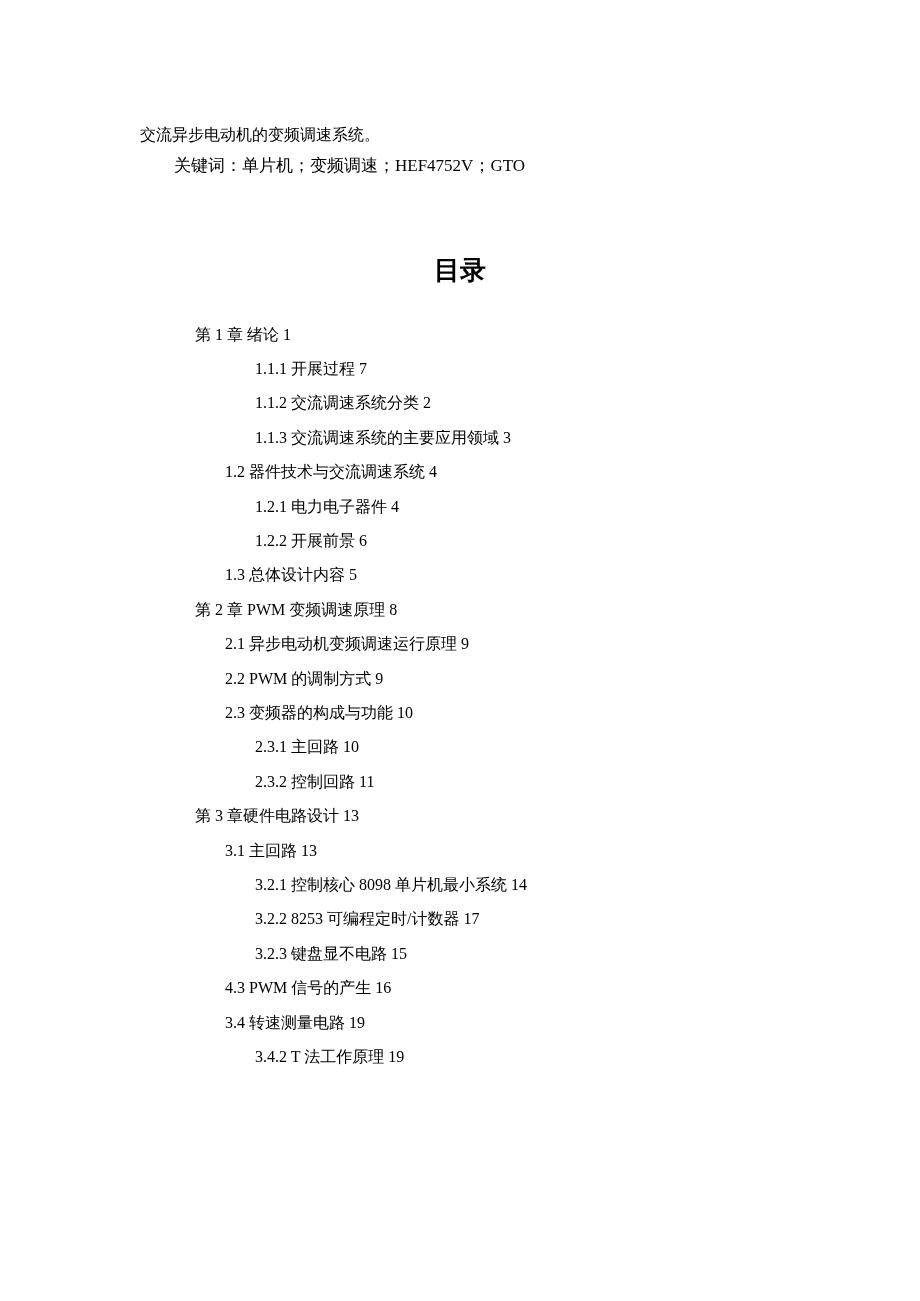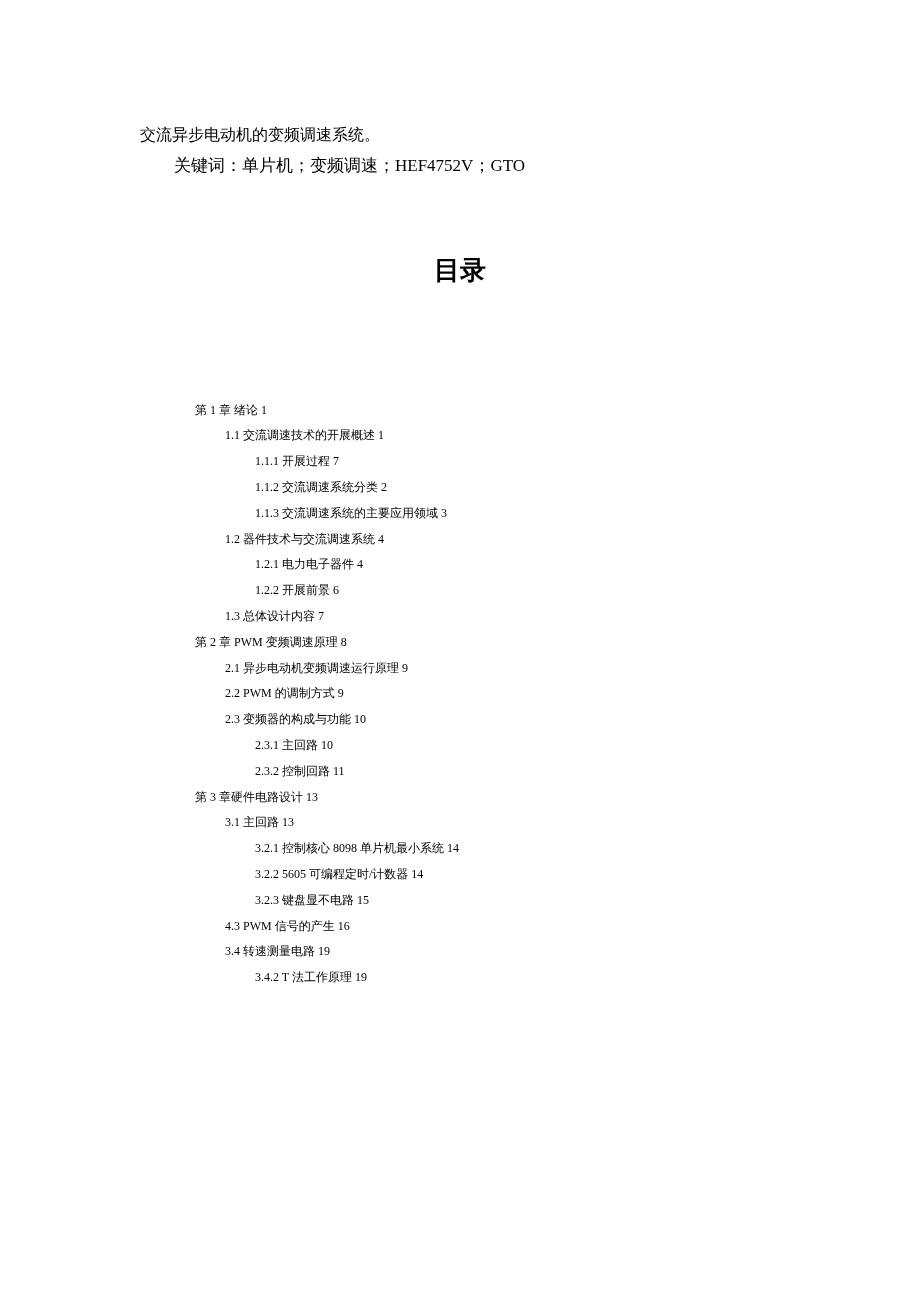--- a/index.html
+++ b/index.html
@@ -22,57 +22,56 @@
     .keywords {
       font-size: 17px;
       line-height: 1.9;
       text-indent: 2em;
     }
     .toc-title {
       font-size: 26px;
       font-weight: bold;
       text-align: center;
       margin-top: 70px;
-      margin-bottom: 110px;
+      margin-bottom: 30px;
       font-family: "SimHei", "黑体", sans-serif;
     }
     .toc {
-      font-size: 12px;
+      font-size: 16px;
       line-height: 2.15;
       padding-left: 55px;
     }
     .lvl1 { padding-left: 0; }
     .lvl2 { padding-left: 30px; }
     .lvl3 { padding-left: 60px; }
   </style>
 </head>
 <body>
 
 <div class="heading-line">交流异步电动机的变频调速系统。</div>
 <div class="keywords">关键词：单片机；变频调速；HEF4752V；GTO</div>
 
 <div class="toc-title">目录</div>
 
 <div class="toc" id="toc">
     <div class="lvl1">第 1 章 绪论 1</div>
-    <div class="lvl2">1.1  交流调速技术的开展概述 1</div>
     <div class="lvl3">1.1.1  开展过程 7</div>
     <div class="lvl3">1.1.2  交流调速系统分类 2</div>
     <div class="lvl3">1.1.3  交流调速系统的主要应用领域 3</div>
     <div class="lvl2">1.2  器件技术与交流调速系统 4</div>
     <div class="lvl3">1.2.1  电力电子器件 4</div>
     <div class="lvl3">1.2.2  开展前景 6</div>
-    <div class="lvl2">1.3  总体设计内容 7</div>
+    <div class="lvl2">1.3  总体设计内容 5</div>
     <div class="lvl1">第 2 章 PWM 变频调速原理 8</div>
     <div class="lvl2">2.1  异步电动机变频调速运行原理 9</div>
     <div class="lvl2">2.2   PWM 的调制方式 9</div>
     <div class="lvl2">2.3   变频器的构成与功能 10</div>
     <div class="lvl3">2.3.1  主回路 10</div>
     <div class="lvl3">2.3.2  控制回路 11</div>
     <div class="lvl1">第 3 章硬件电路设计 13</div>
     <div class="lvl2">3.1  主回路 13</div>
     <div class="lvl3">3.2.1  控制核心 8098 单片机最小系统 14</div>
-    <div class="lvl3">3.2.2   5605 可编程定时/计数器 14</div>
+    <div class="lvl3">3.2.2   8253 可编程定时/计数器 17</div>
     <div class="lvl3">3.2.3   键盘显不电路 15</div>
     <div class="lvl2">4.3   PWM 信号的产生 16</div>
     <div class="lvl2">3.4   转速测量电路 19</div>
     <div class="lvl3">3.4.2   T 法工作原理 19</div>
   </div>
 
 </body></html>

